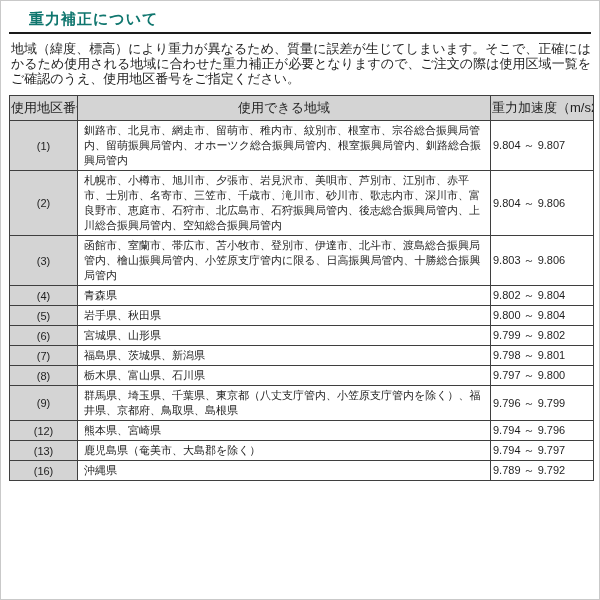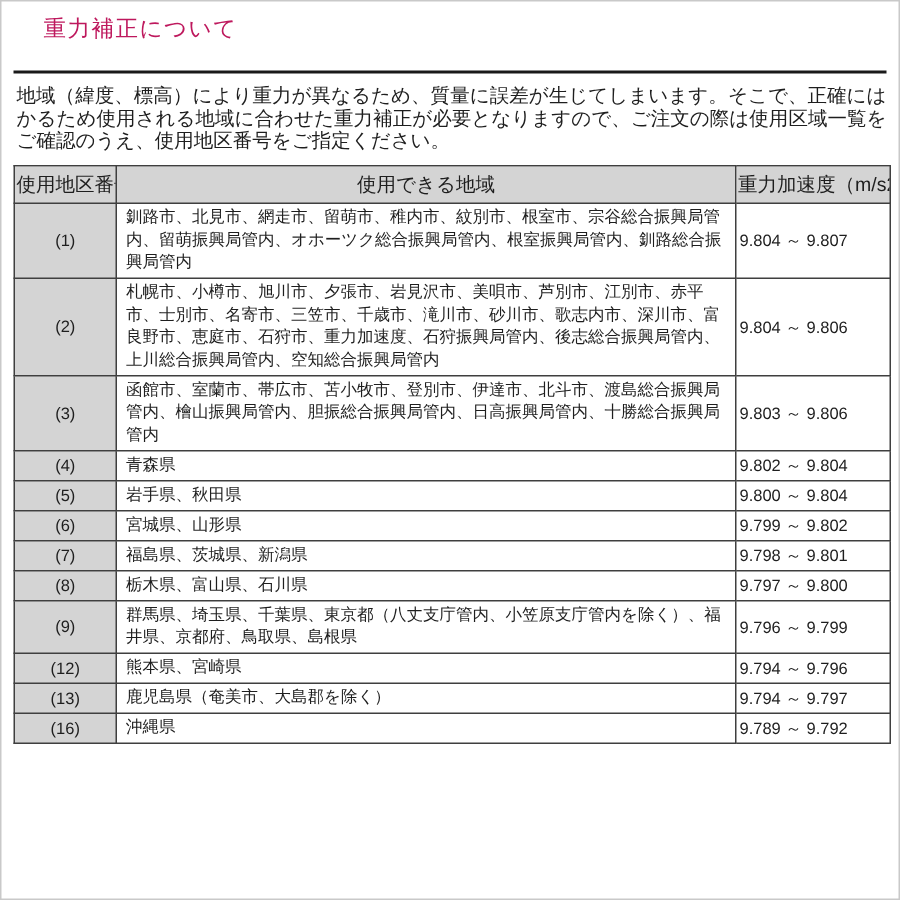--- a/index.html
+++ b/index.html
@@ -9,24 +9,24 @@
     height: 600px;
     background: #ffffff;
     border: 1px solid #c9c9c9;
     padding: 6px 8px 4px 8px;
     font-family: "Liberation Sans", "DejaVu Sans", sans-serif;
     color: #1e1e1e;
     overflow: hidden;
   }
   .title {
     font-size: 15px;
-    font-weight: normal;
+    font-weight: bold;
     letter-spacing: 1px;
-    margin: 3px 0 18px 20px;
-    color: #be185d;
+    margin: 3px 0 3px 20px;
+    color: #0f766e;
   }
   .rule {
     border: none;
     border-top: 2px solid #1a1a1a;
     margin: 0 0 7px 0;
   }
   .intro {
     font-size: 13px;
     line-height: 15px;
     margin: 0 0 9px 2px;
@@ -98,27 +98,27 @@
     </thead>
     <tbody>
   <tr>
     <td class="cell-no">(1)</td>
     <td class="cell-area">釧路市、北見市、網走市、留萌市、稚内市、紋別市、根室市、宗谷総合振興局管内、留萌振興局管内、オホーツク総合振興局管内、根室振興局管内、釧路総合振興局管内</td>
     <td class="cell-gravity">9.804 ～ 9.807</td>
   </tr>
 
   <tr>
     <td class="cell-no">(2)</td>
-    <td class="cell-area">札幌市、小樽市、旭川市、夕張市、岩見沢市、美唄市、芦別市、江別市、赤平市、士別市、名寄市、三笠市、千歳市、滝川市、砂川市、歌志内市、深川市、富良野市、恵庭市、石狩市、重力加速度、石狩振興局管内、後志総合振興局管内、上川総合振興局管内、空知総合振興局管内</td>
+    <td class="cell-area">札幌市、小樽市、旭川市、夕張市、岩見沢市、美唄市、芦別市、江別市、赤平市、士別市、名寄市、三笠市、千歳市、滝川市、砂川市、歌志内市、深川市、富良野市、恵庭市、石狩市、北広島市、石狩振興局管内、後志総合振興局管内、上川総合振興局管内、空知総合振興局管内</td>
     <td class="cell-gravity">9.804 ～ 9.806</td>
   </tr>
 
   <tr>
     <td class="cell-no">(3)</td>
-    <td class="cell-area">函館市、室蘭市、帯広市、苫小牧市、登別市、伊達市、北斗市、渡島総合振興局管内、檜山振興局管内、胆振総合振興局管内、日高振興局管内、十勝総合振興局管内</td>
+    <td class="cell-area">函館市、室蘭市、帯広市、苫小牧市、登別市、伊達市、北斗市、渡島総合振興局管内、檜山振興局管内、小笠原支庁管内に限る、日高振興局管内、十勝総合振興局管内</td>
     <td class="cell-gravity">9.803 ～ 9.806</td>
   </tr>
 
   <tr>
     <td class="cell-no">(4)</td>
     <td class="cell-area">青森県</td>
     <td class="cell-gravity">9.802 ～ 9.804</td>
   </tr>
 
   <tr>

